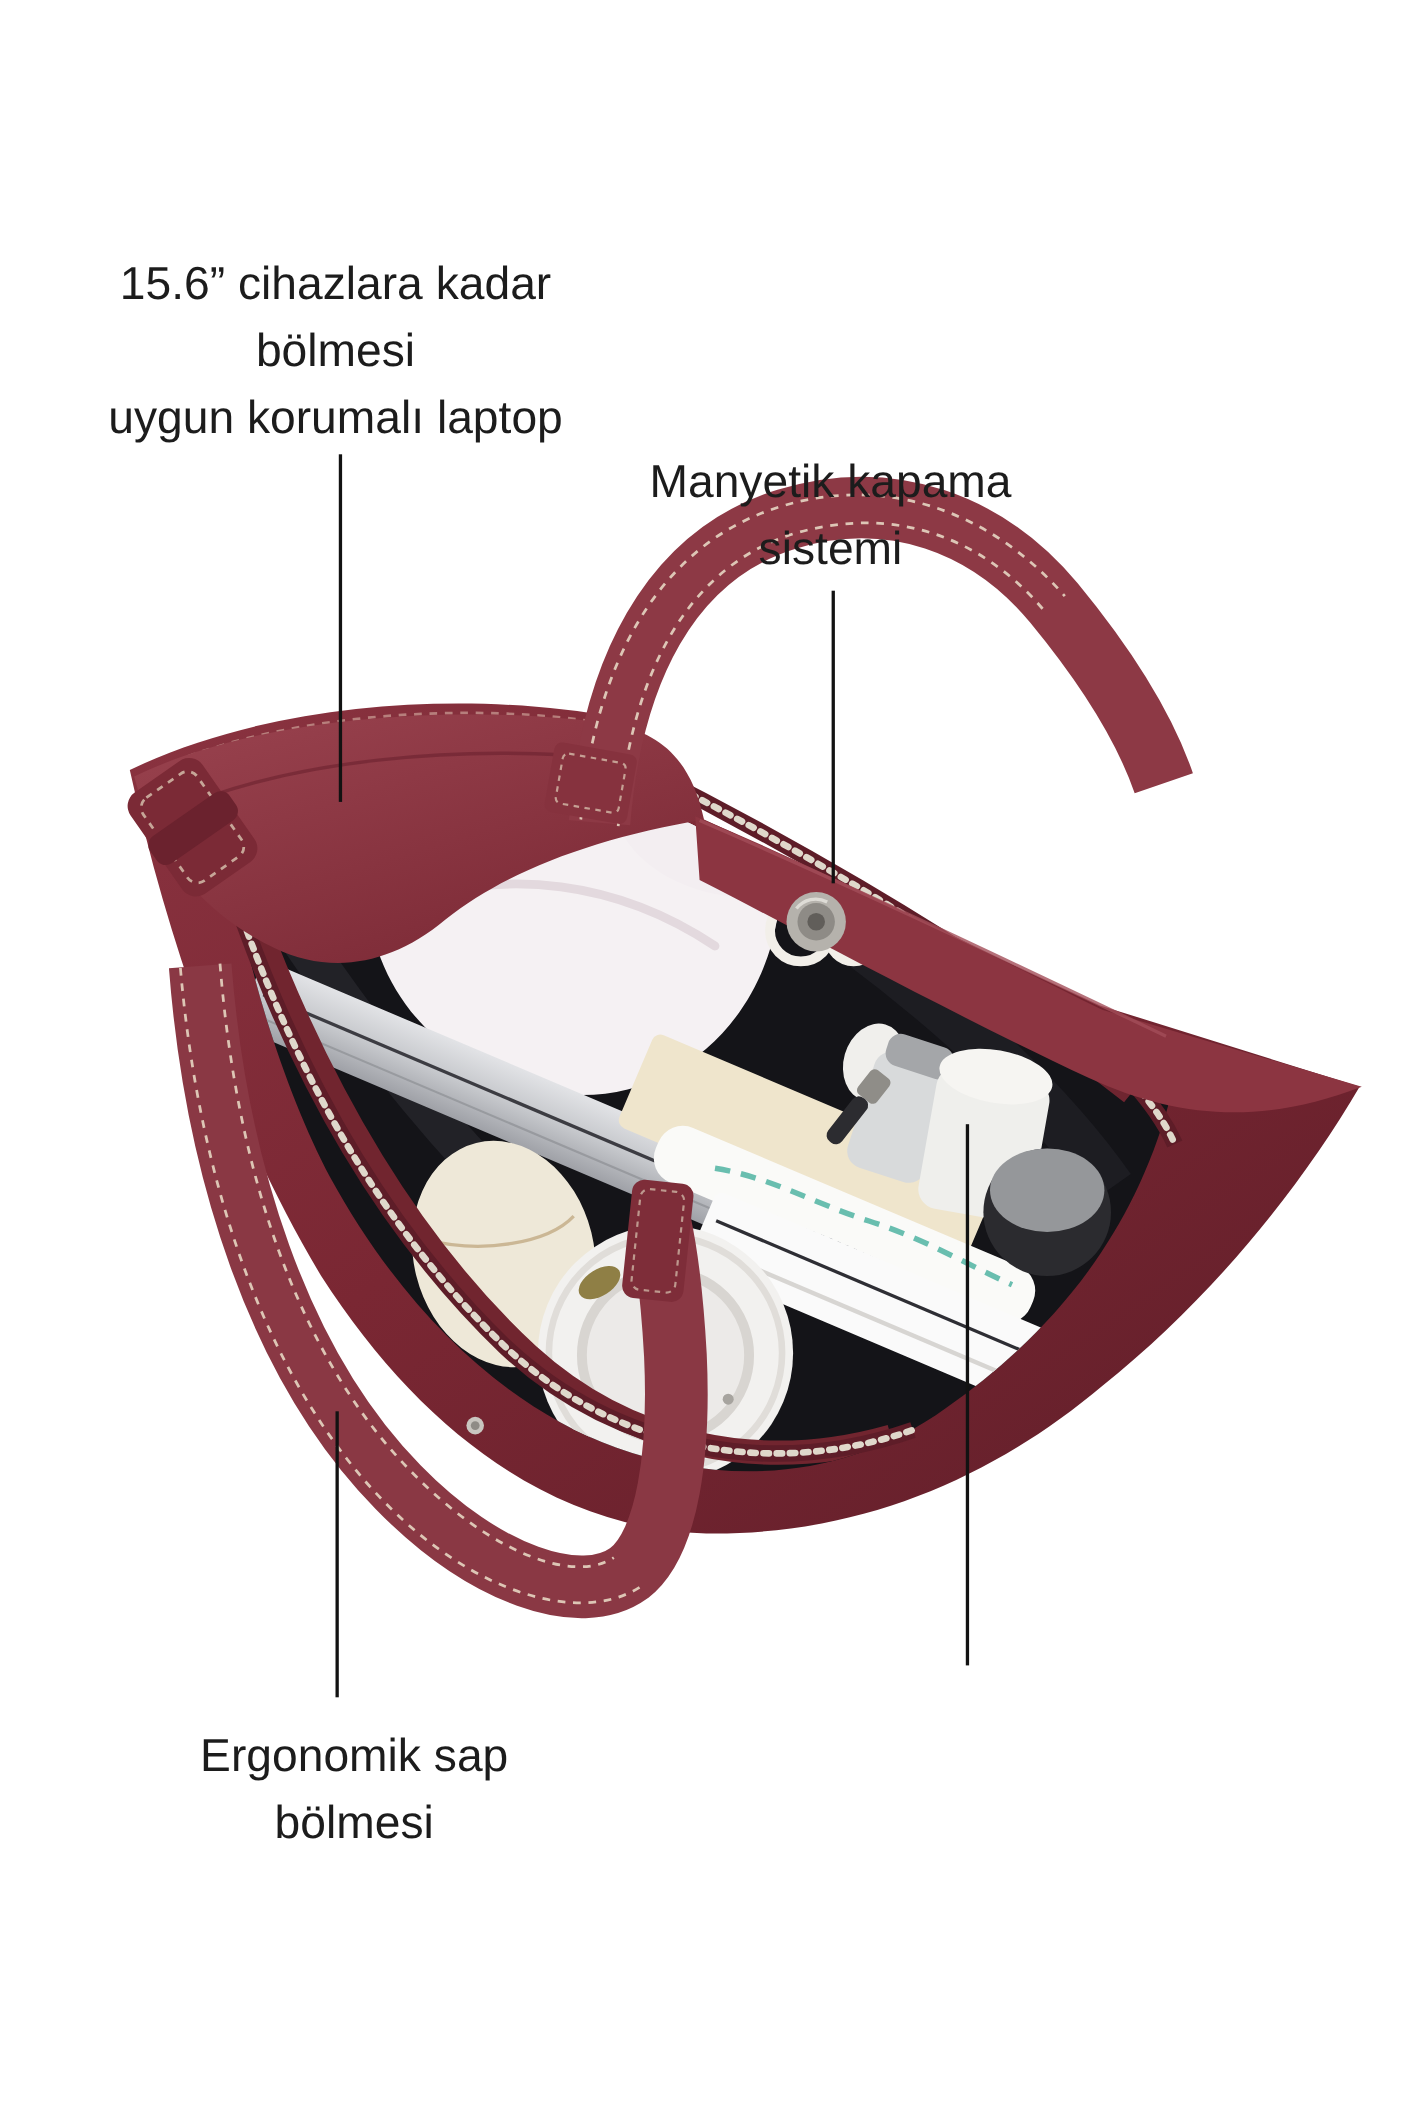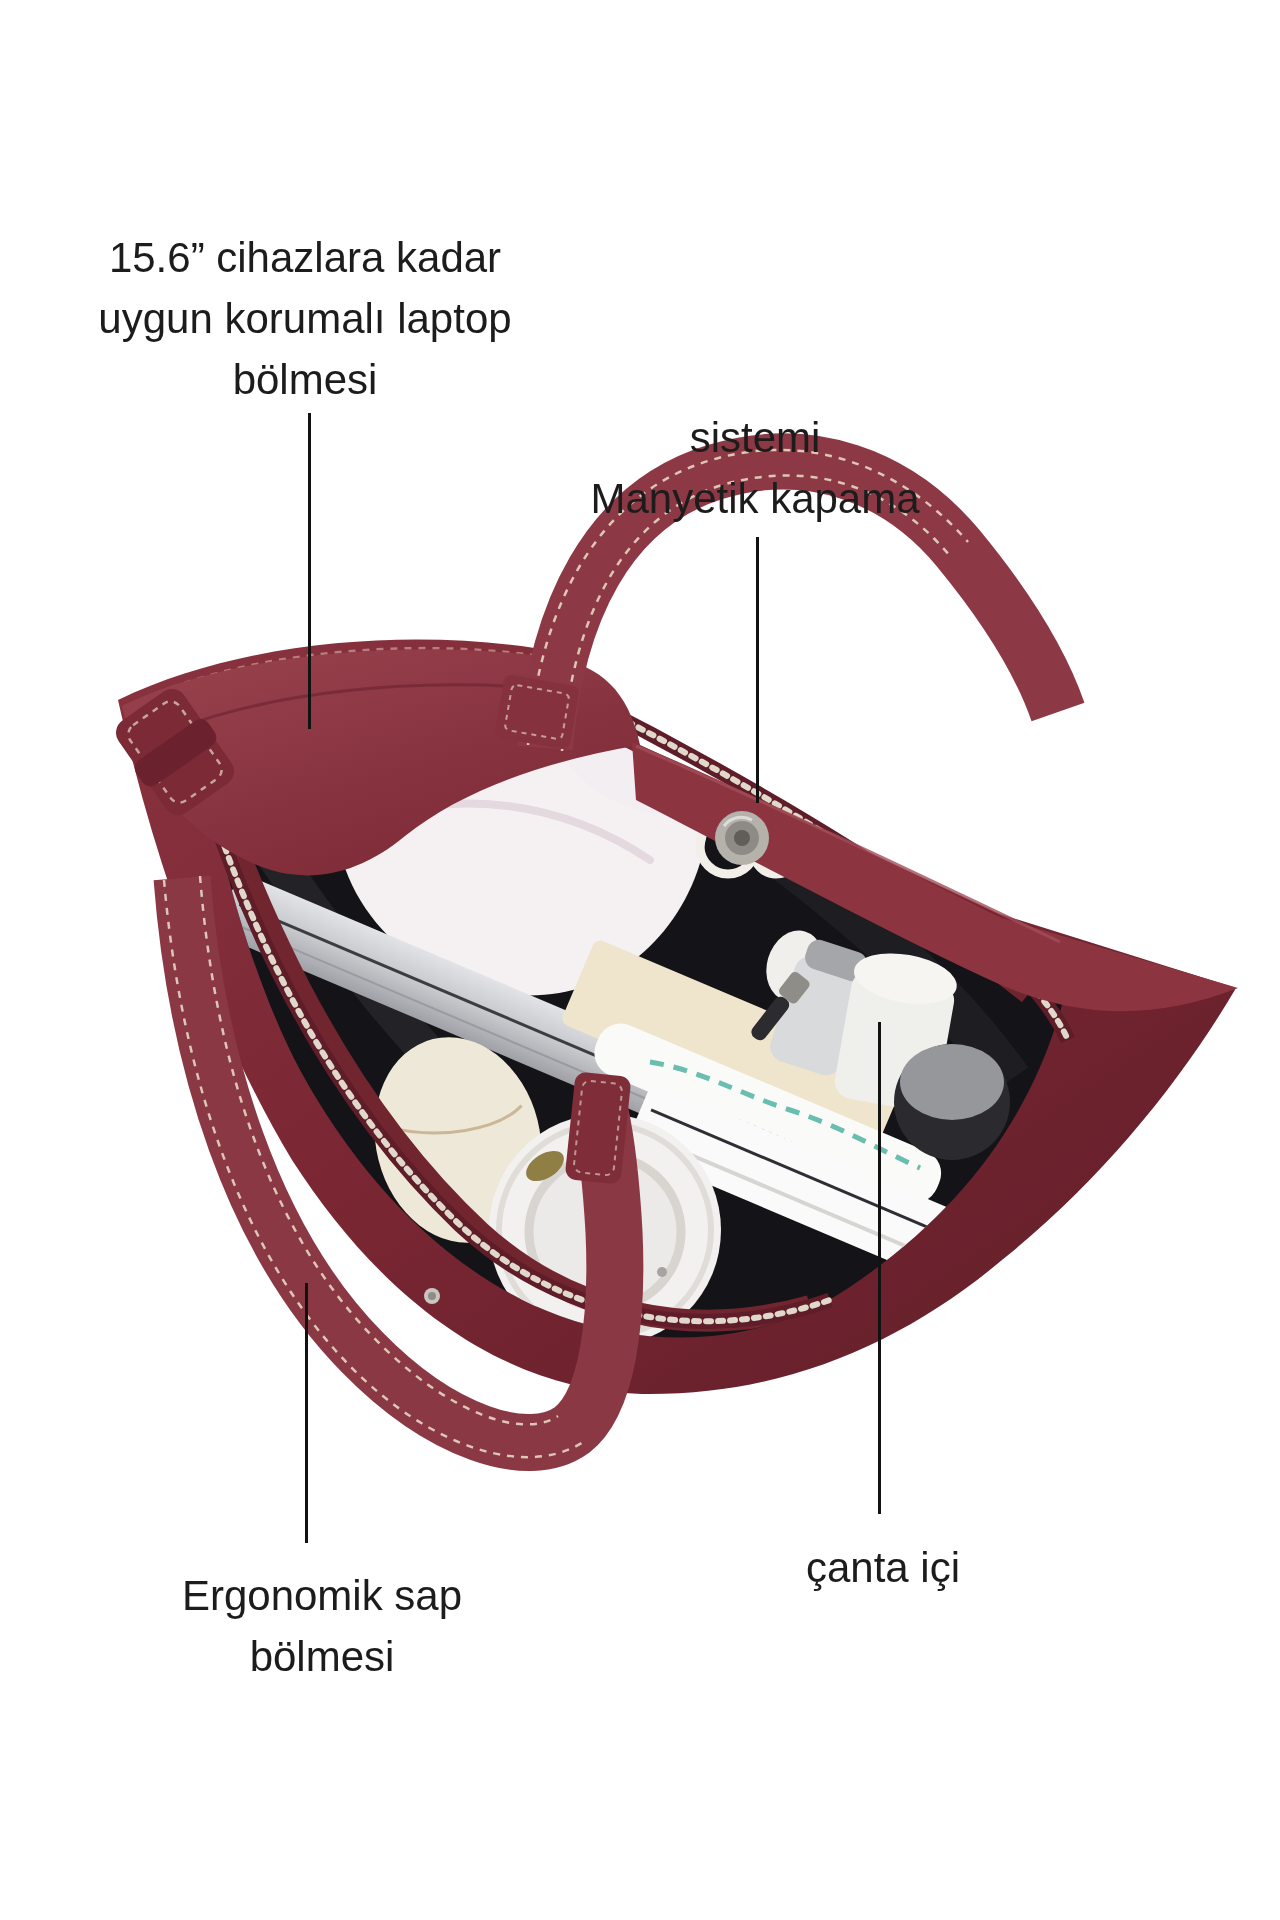--- a/index.html
+++ b/index.html
@@ -202,31 +202,30 @@
     </g>
   </svg>
 
   <div class="callout" style="left:308px; top:413px; height:316px;"></div>
   <div class="callout" style="left:756px; top:537px; height:266px;"></div>
   <div class="callout" style="left:305px; top:1283px; height:260px;"></div>
   <div class="callout" style="left:878px; top:1022px; height:492px;"></div>
 
   <div class="annotation" style="left:45px; top:227px; width:520px;">
     <span>15.6” cihazlara kadar</span>
+    <span>bölmesi</span>
     <span>uygun korumalı laptop</span>
-    <span>bölmesi</span>
   </div>
 
   <div class="annotation" style="left:555px; top:407px; width:400px;">
+    <span>Manyetik kapama</span>
     <span>sistemi</span>
-    <span>Manyetik kapama</span>
   </div>
 
   <div class="annotation" style="left:122px; top:1565px; width:400px;">
     <span>Ergonomik sap</span>
     <span>bölmesi</span>
   </div>
 
   <div class="annotation" style="left:683px; top:1537px; width:400px;">
-    <span>çanta içi</span>
   </div>
 
 </div>
 
 </body></html>

